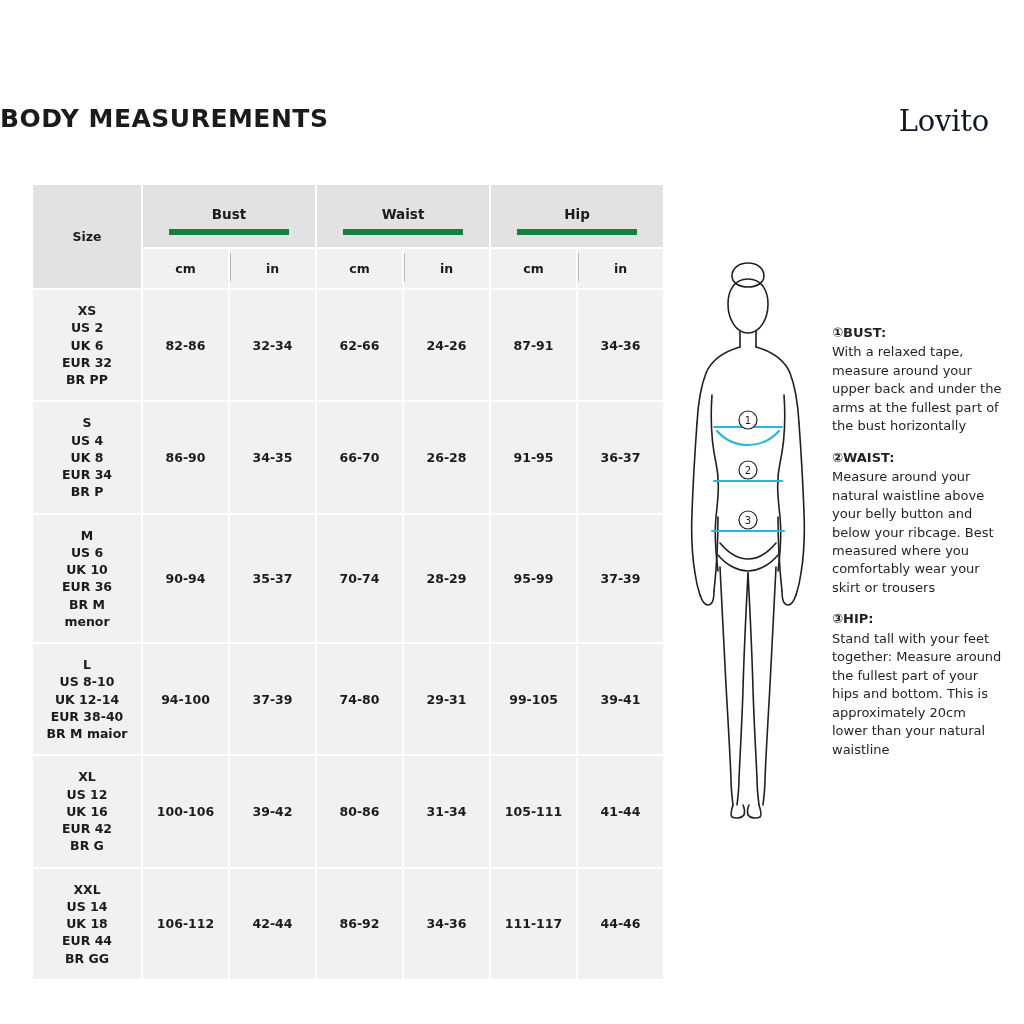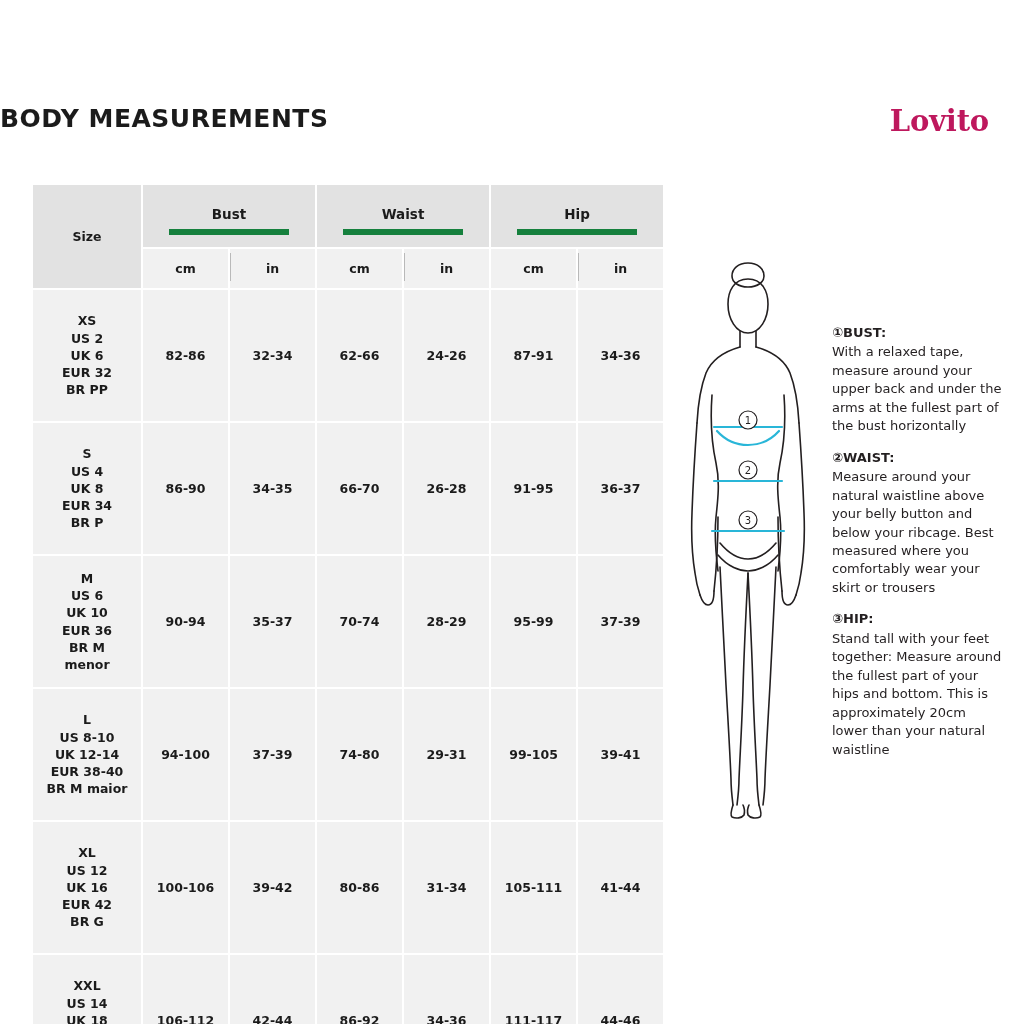--- a/index.html
+++ b/index.html
@@ -30,22 +30,22 @@
     font-weight: bold;
     letter-spacing: 0.5px;
     color: #1b1b1b;
   }
   .brand {
     position: absolute;
     right: 35px;
     top: 104px;
     font-family: "DejaVu Serif", serif;
     font-size: 29px;
-    font-weight: bold;
-    color: #be185d;
+    font-weight: normal;
+    color: #0f172a;
     letter-spacing: -0.2px;
   }
 
   
   .table-wrap {
     position: absolute;
     left: 31px;
     top: 183px;
     width: 622px;
   }
@@ -98,21 +98,21 @@
     background: #b9b9b9;
   }
   td.size-cell {
     line-height: 1.38;
     font-size: 13px;
     padding: 8px 2px;
     white-space: pre-line;
   }
   td.val {
     font-size: 13.5px;
-    height: 131px;
+    height: 110px;
   }
   col.c-size { width: 108px; }
   col.c-val  { width: 85px; }
 
   
   .figure {
     position: absolute;
     left: 668px;
     top: 255px;
     width: 160px;

